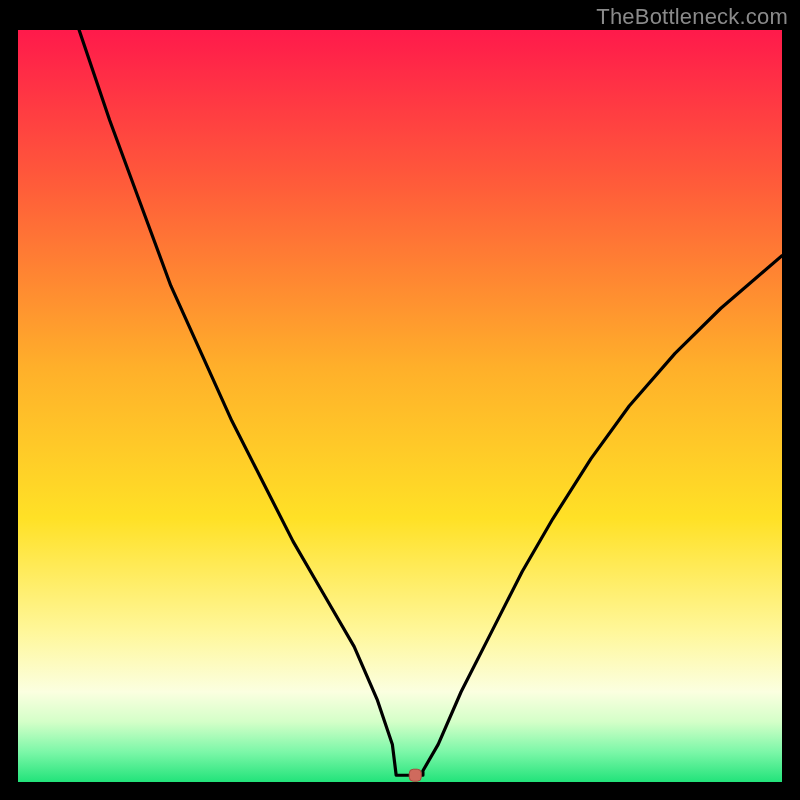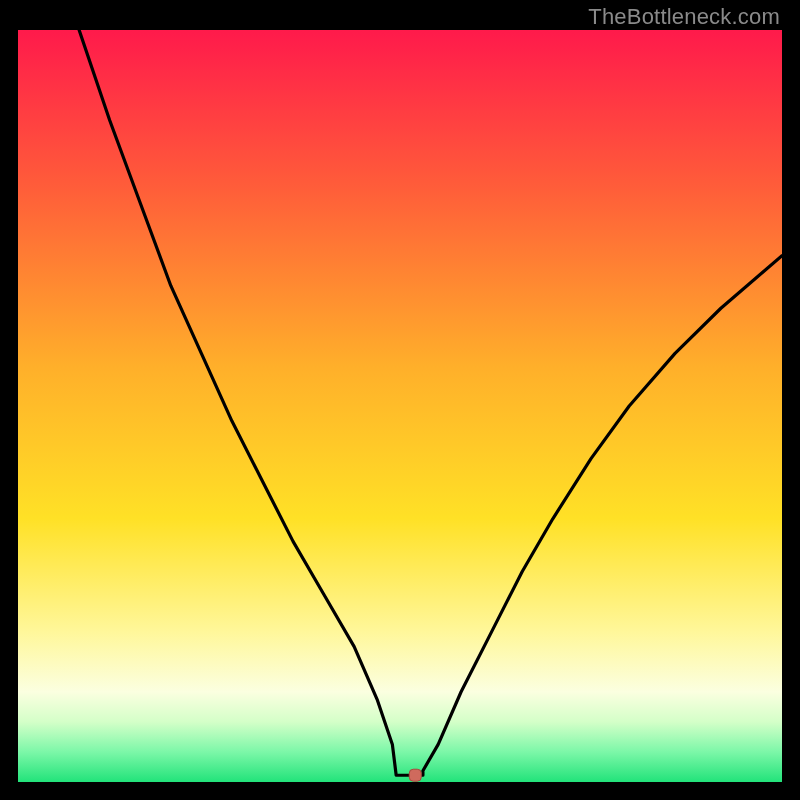--- a/index.html
+++ b/index.html
@@ -13,21 +13,21 @@
   }
   .frame {
     position: relative;
     width: 800px;
     height: 800px;
     background: #000;
   }
   .watermark {
     position: absolute;
     top: 4px;
-    right: 20px;
+    right: 12px;
     color: #8a8a8a;
     font-size: 22px;
     font-weight: 500;
     letter-spacing: 0.2px;
     user-select: none;
     margin-left: 20px;
   }
   .plot-wrap {
     position: absolute;
     left: 18px;

